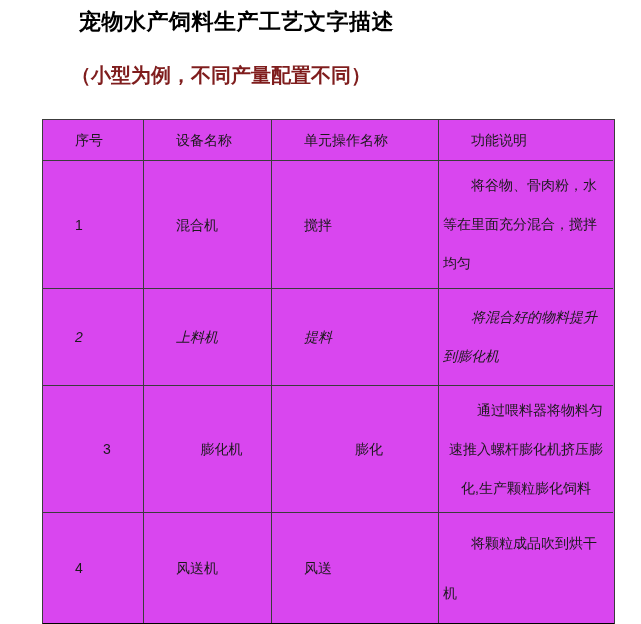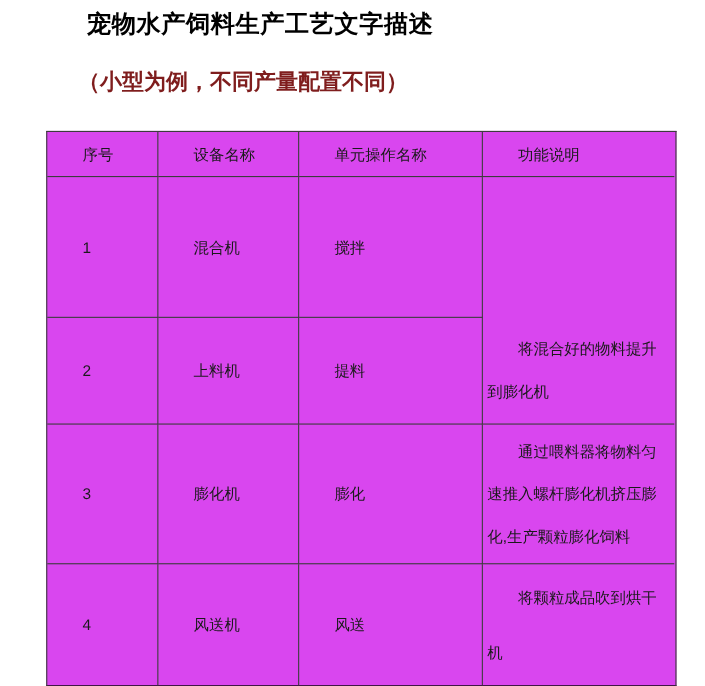--- a/index.html
+++ b/index.html
@@ -59,22 +59,22 @@
     overflow: hidden;
   }
   .cell.c-last { border-right: none; }
   .trow.r-last .cell { border-bottom: none; gap: 11px; }
   .c0 { width: 101px; }
   .c1 { width: 128px; }
   .c2 { width: 167px; }
   .c3 { width: 174px; }
   .hrow .cell { height: 41px; }
   .rh0 .cell { height: 128px; }
-  .rh1 .cell { height: 97px; }
-  .rh2 .cell { height: 127px; }
+  .rh1 .cell { height: 97px; font-style: italic; }
+  .rh2 .cell { height: 127px; text-align: center; }
   .rh3 .cell { height: 110px; }
   .single {
     text-indent: 28px;
     line-height: 18px;
     white-space: nowrap;
   }
   .desc-line {
     line-height: 39px;
     white-space: nowrap;
   }
@@ -104,20 +104,25 @@
   <div id="table-body">
       <div class="trow rh0">
         <div class="cell c0">
           <div class="single">1</div>
         </div>
         <div class="cell c1">
           <div class="single">混合机</div>
         </div>
         <div class="cell c2">
           <div class="single">搅拌</div>
+        </div>
+        <div class="cell c3 c-last">
+          <div class="desc-line first">将谷物、骨肉粉，水</div>
+          <div class="desc-line">等在里面充分混合，搅拌</div>
+          <div class="desc-line">均匀</div>
         </div>
       </div>
       <div class="trow rh1">
         <div class="cell c0">
           <div class="single">2</div>
         </div>
         <div class="cell c1">
           <div class="single">上料机</div>
         </div>
         <div class="cell c2">

